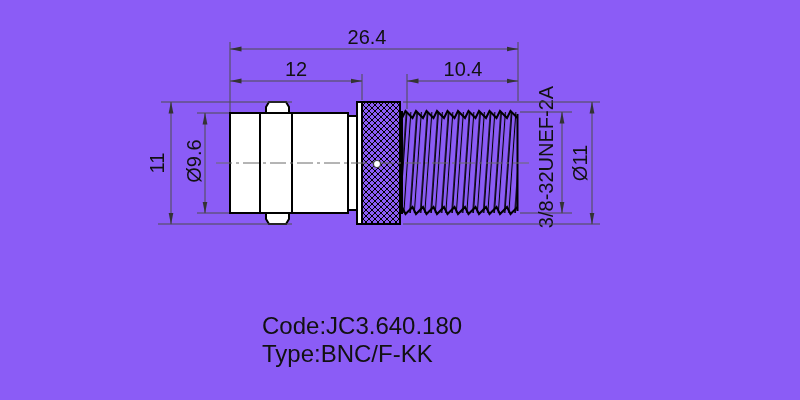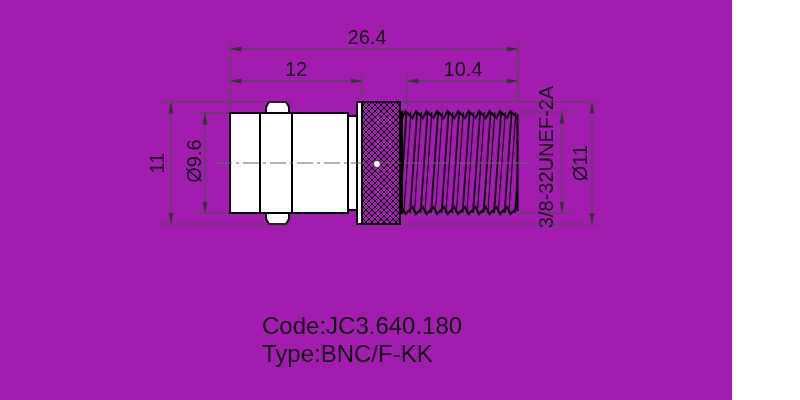--- a/index.html
+++ b/index.html
@@ -6,23 +6,23 @@
     margin: 0;
     padding: 0;
     background: #ffffff;
     width: 800px;
     height: 400px;
     overflow: hidden;
     font-family: "Liberation Sans", sans-serif;
   }
   .canvas {
     position: relative;
-    width: 732px;
+    width: 800px;
     height: 400px;
-    background: #a21caf;
+    background: #8b5cf6;
   }
   svg { display: block; }
   .part { stroke: #000000; stroke-width: 2; fill: #ffffff; }
   .part-line { stroke: #000000; stroke-width: 2; fill: none; }
   .dim { stroke: #4d4d4d; stroke-width: 1; fill: none; }
   .centerline { stroke: #6b6b6b; stroke-width: 1; fill: none; }
   .dim-text {
     font-family: "Liberation Sans", sans-serif;
     font-size: 20px;
     fill: #111111;

